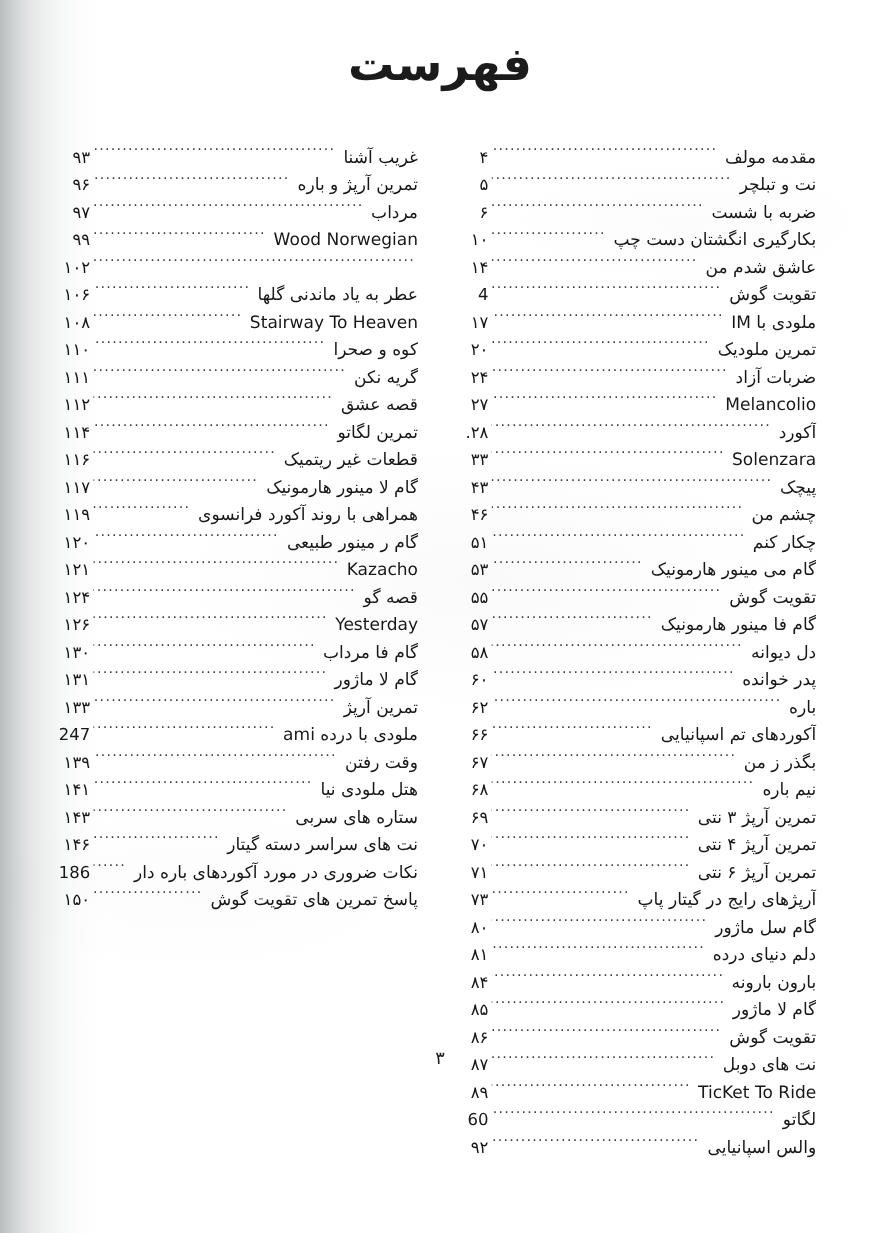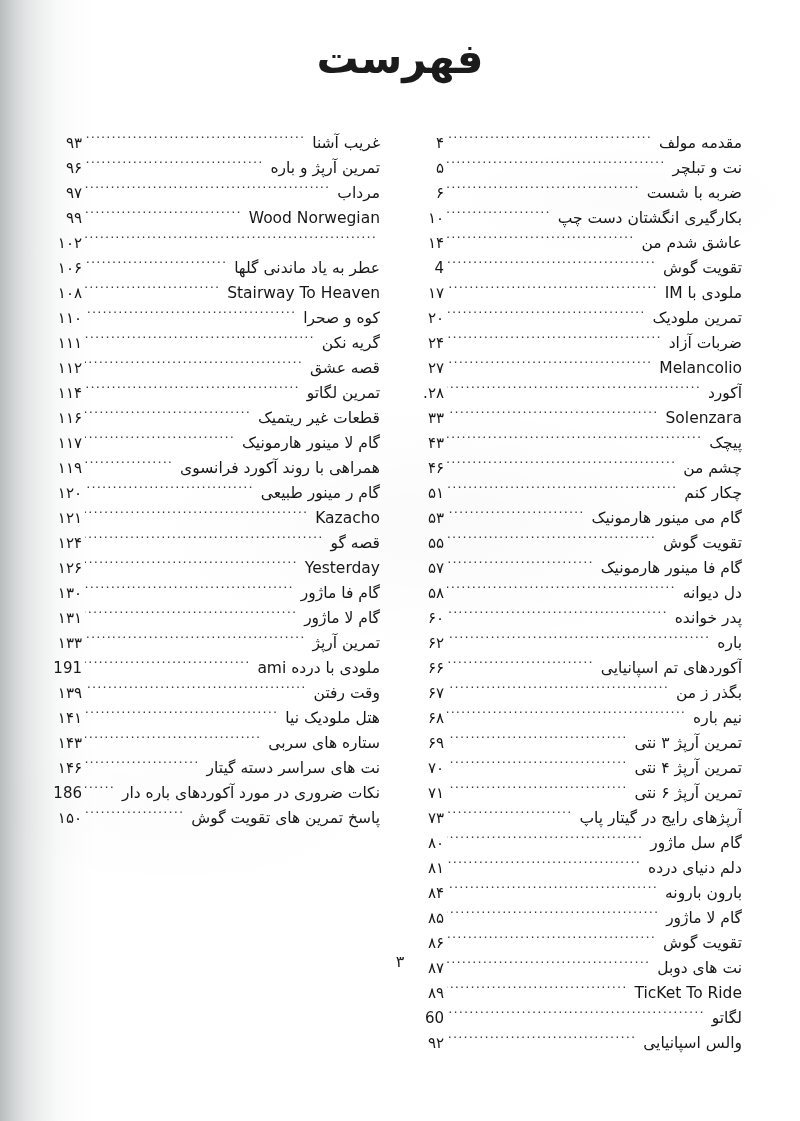--- a/index.html
+++ b/index.html
@@ -429,46 +429,46 @@
           <span class="entry-title">قصه گو</span>
           <span class="dots"></span>
           <span class="entry-page">۱۲۴</span>
         </div>
         <div class="toc-row">
           <span class="entry-title latin">Yesterday</span>
           <span class="dots"></span>
           <span class="entry-page">۱۲۶</span>
         </div>
         <div class="toc-row">
-          <span class="entry-title">گام فا ماژور</span>
+          <span class="entry-title">گام فا مرداب</span>
           <span class="dots"></span>
           <span class="entry-page">۱۳۰</span>
         </div>
         <div class="toc-row">
           <span class="entry-title">گام لا ماژور</span>
           <span class="dots"></span>
           <span class="entry-page">۱۳۱</span>
         </div>
         <div class="toc-row">
           <span class="entry-title">تمرین آرپژ</span>
           <span class="dots"></span>
           <span class="entry-page">۱۳۳</span>
         </div>
         <div class="toc-row">
           <span class="entry-title">ملودی با درده ami</span>
           <span class="dots"></span>
-          <span class="entry-page">191</span>
+          <span class="entry-page">247</span>
         </div>
         <div class="toc-row">
           <span class="entry-title">وقت رفتن</span>
           <span class="dots"></span>
           <span class="entry-page">۱۳۹</span>
         </div>
         <div class="toc-row">
-          <span class="entry-title">هتل ملودیک نیا</span>
+          <span class="entry-title">هتل ملودی نیا</span>
           <span class="dots"></span>
           <span class="entry-page">۱۴۱</span>
         </div>
         <div class="toc-row">
           <span class="entry-title">ستاره های سربی</span>
           <span class="dots"></span>
           <span class="entry-page">۱۴۳</span>
         </div>
         <div class="toc-row">
           <span class="entry-title">نت های سراسر دسته گیتار</span>

